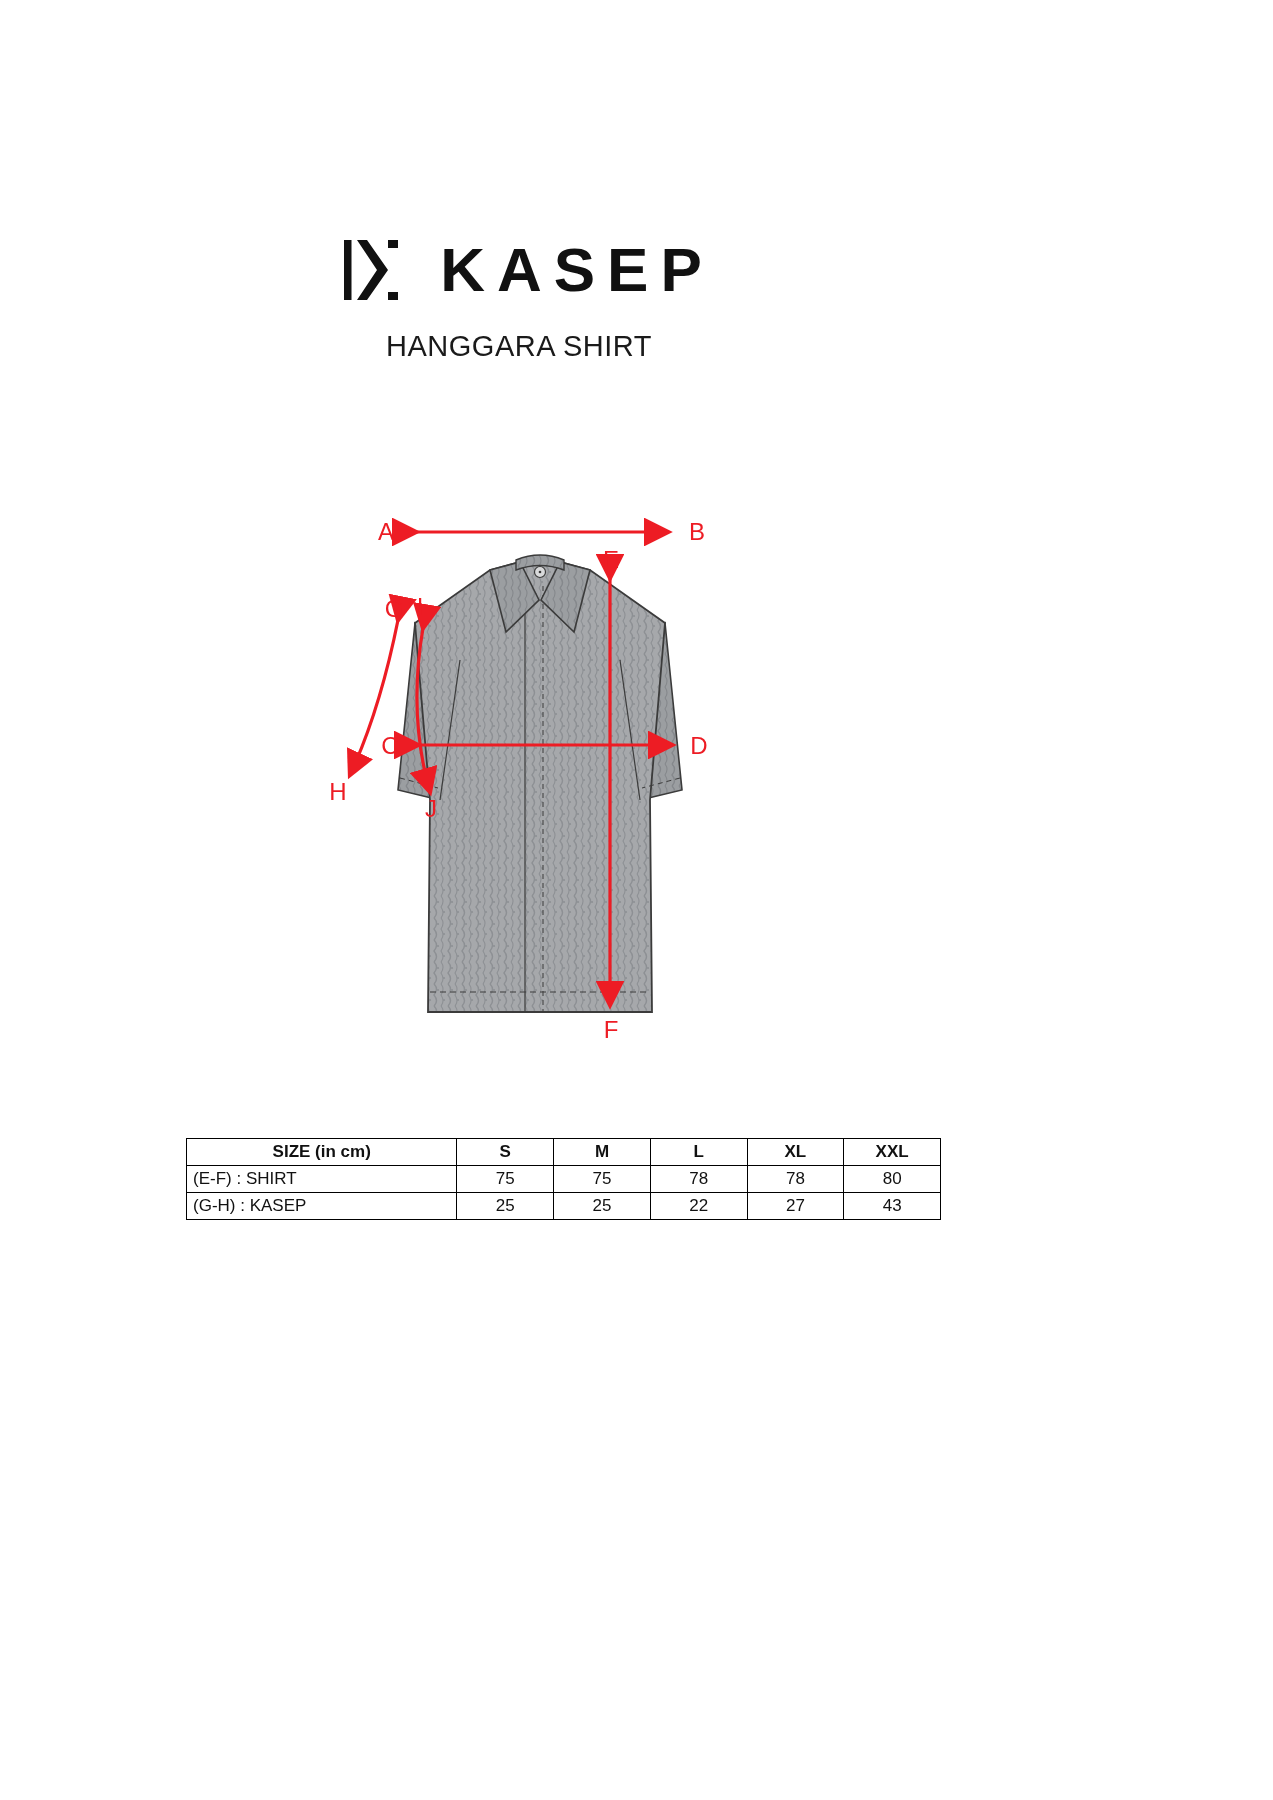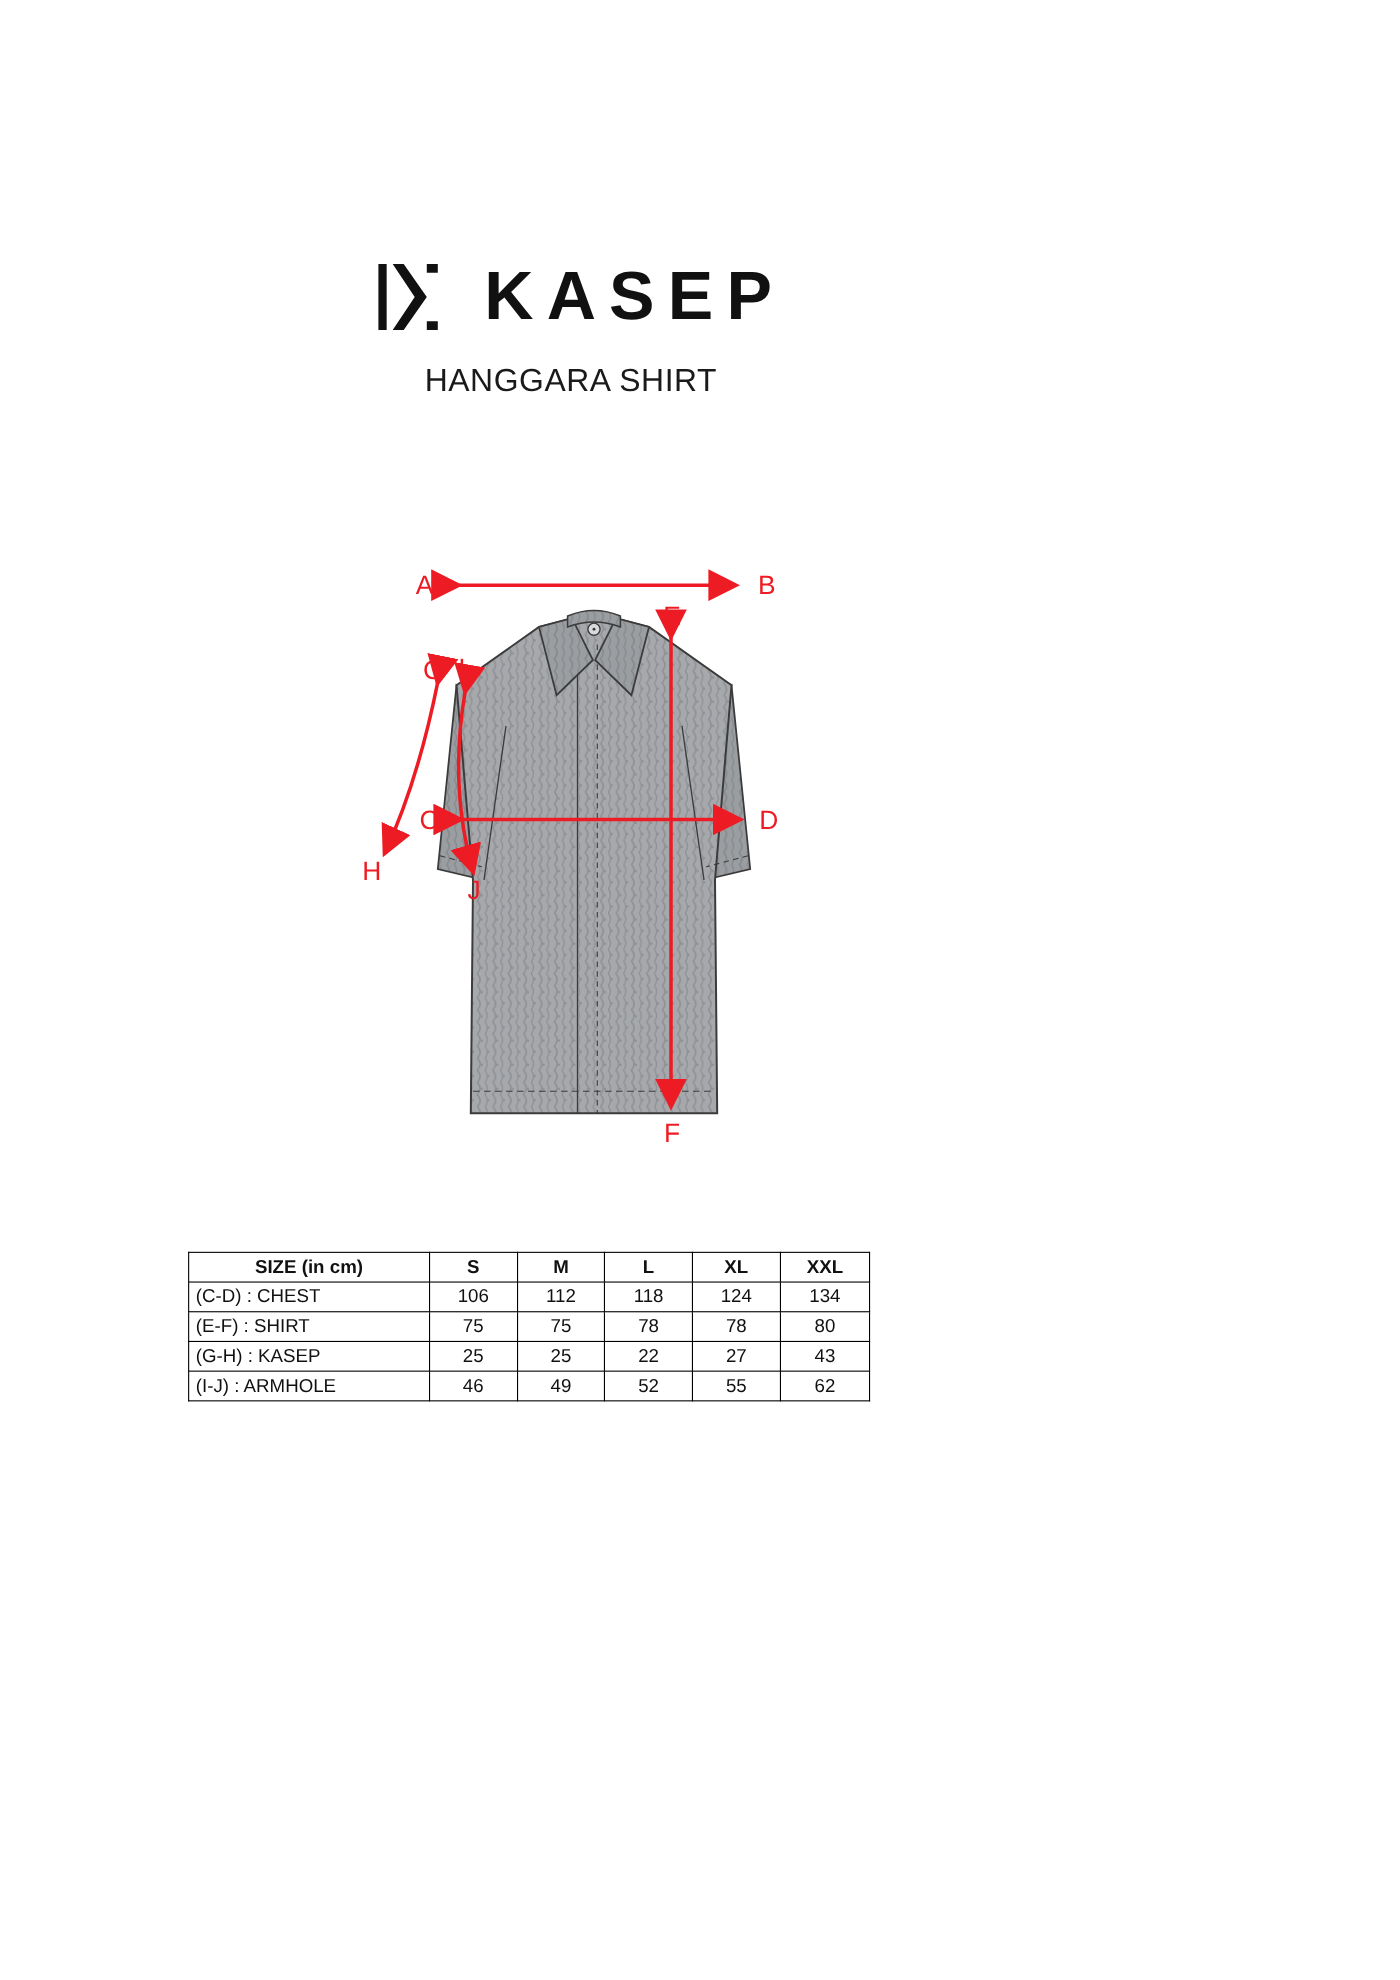--- a/index.html
+++ b/index.html
@@ -58,23 +58,23 @@
     left: 320px;
     top: 500px;
     width: 640px;
     height: 570px;
   }
   .tech-wrap svg { display: block; }
 
   
   .size-table-wrap {
     position: absolute;
-    left: 171px;
+    left: 186px;
     top: 1138px;
-    width: 620px;
+    width: 755px;
   }
   table.size-table {
     border-collapse: collapse;
     width: 100%;
     font-size: 17px;
     color: #111;
   }
   table.size-table th,
   table.size-table td {
     border: 1px solid #000000;
@@ -209,46 +209,30 @@
         <th class="row-head">SIZE (in cm)</th>
         <th>S</th>
         <th>M</th>
         <th>L</th>
         <th>XL</th>
         <th>XXL</th>
       </tr>
     </thead>
     <tbody>
       <tr>
-        <td class="row-label">(C-D) : CHEST</td>
-        <td class="val">106</td>
-        <td class="val">112</td>
-        <td class="val">118</td>
-        <td class="val">124</td>
-        <td class="val">134</td>
-      </tr>
-      <tr>
         <td class="row-label">(E-F) : SHIRT</td>
         <td class="val">75</td>
         <td class="val">75</td>
         <td class="val">78</td>
         <td class="val">78</td>
         <td class="val">80</td>
       </tr>
       <tr>
         <td class="row-label">(G-H) : KASEP</td>
         <td class="val">25</td>
         <td class="val">25</td>
         <td class="val">22</td>
         <td class="val">27</td>
         <td class="val">43</td>
       </tr>
-      <tr>
-        <td class="row-label">(I-J) : ARMHOLE</td>
-        <td class="val">46</td>
-        <td class="val">49</td>
-        <td class="val">52</td>
-        <td class="val">55</td>
-        <td class="val">62</td>
-      </tr>
     </tbody>
   </table>
 </div>
 
 </body></html>

